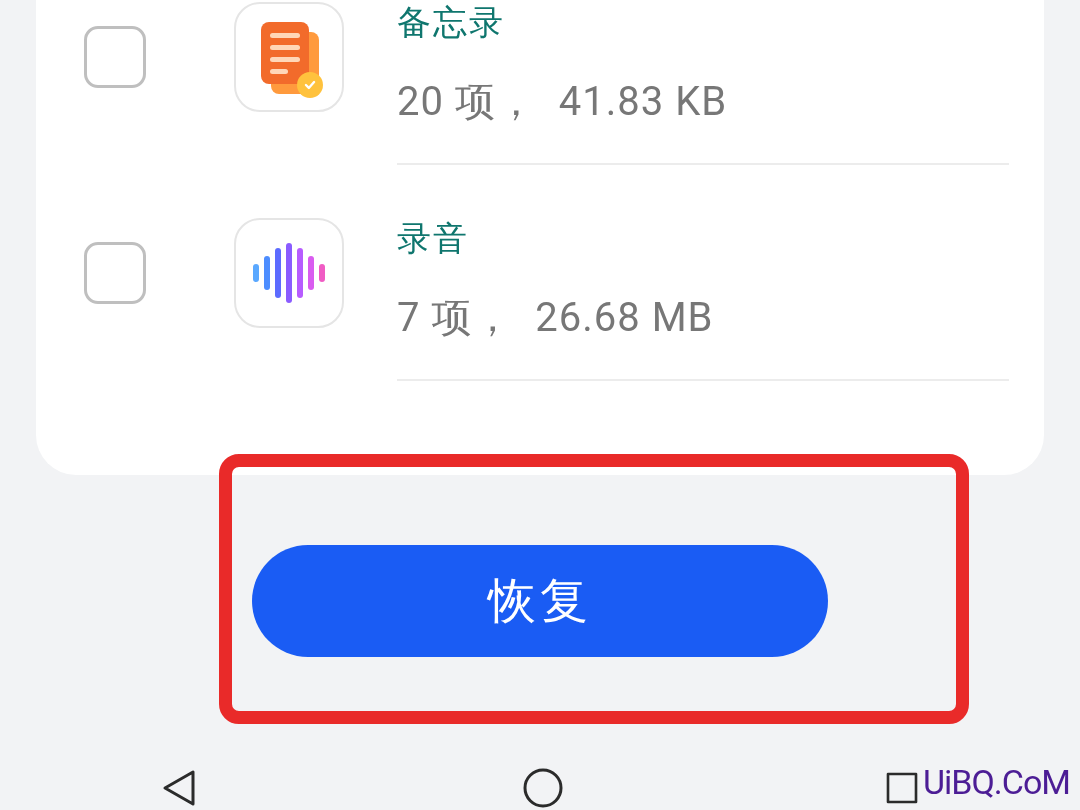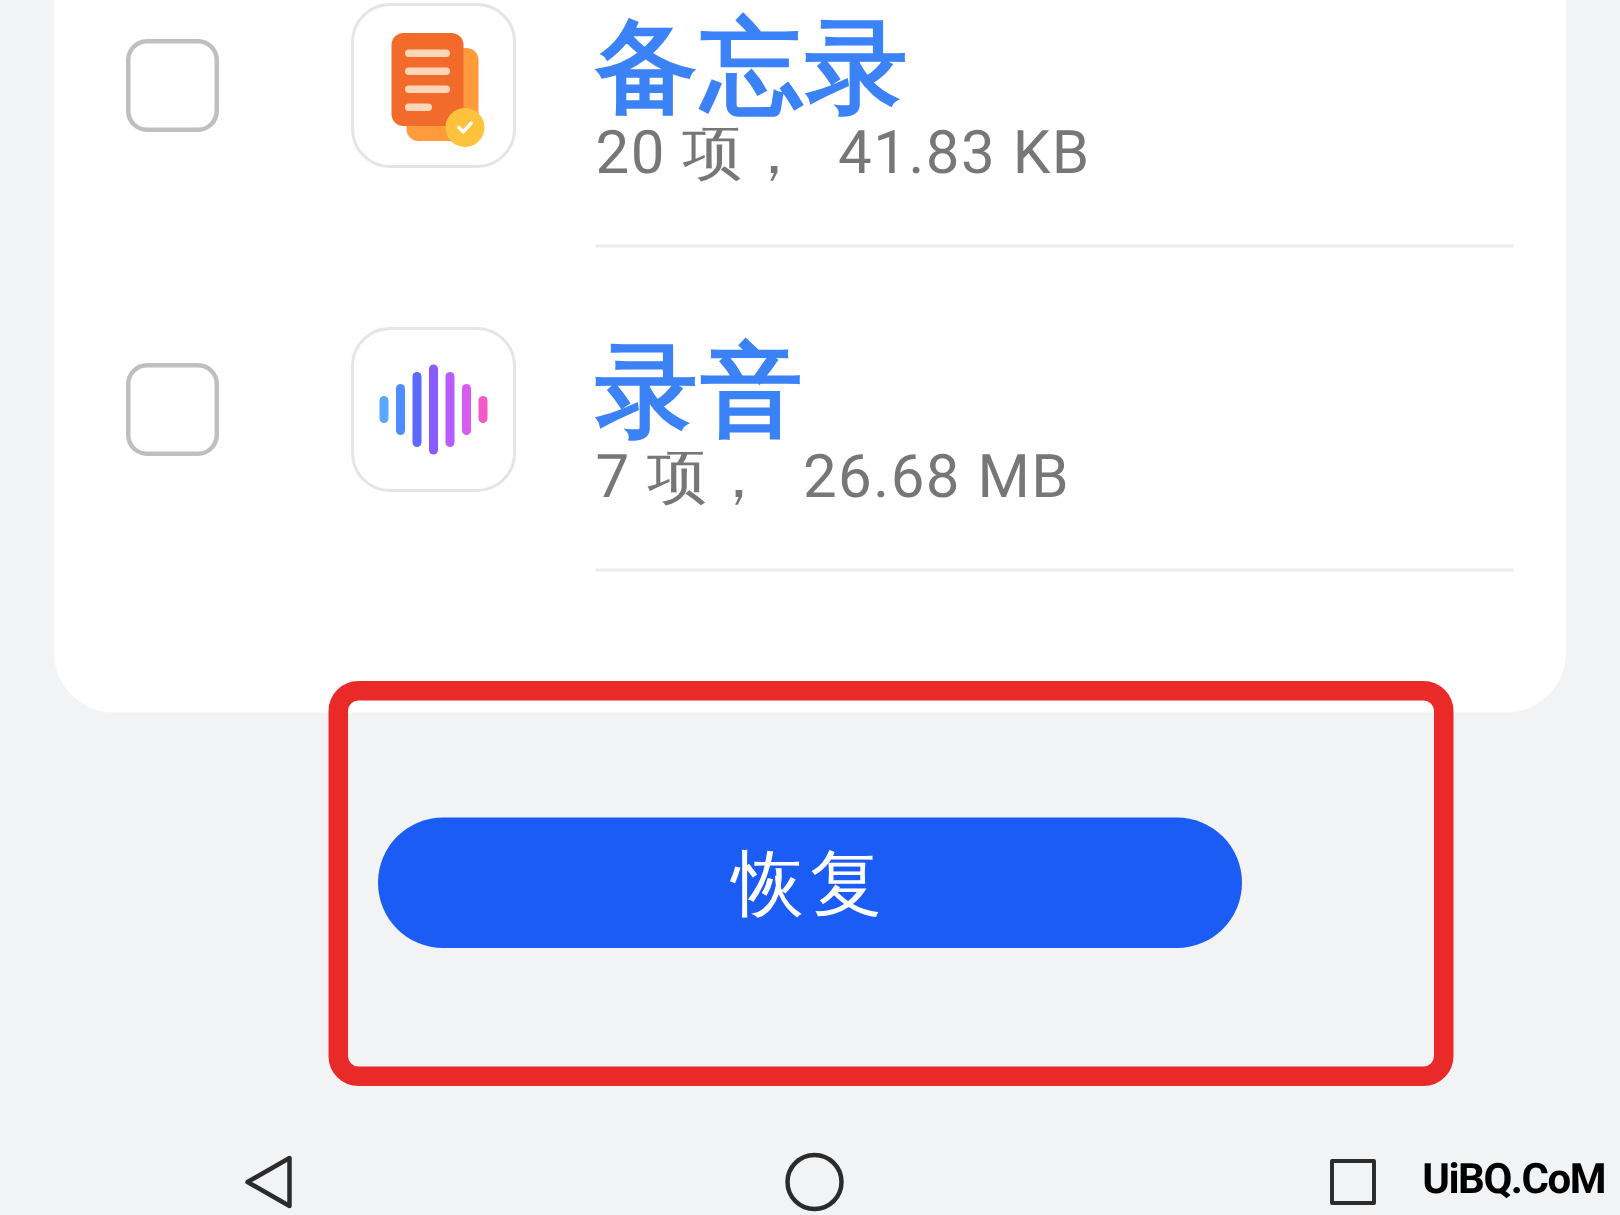--- a/index.html
+++ b/index.html
@@ -2,43 +2,43 @@
 <html><head>
 <meta charset="utf-8">
 <style>
   html,body{margin:0;padding:0;width:1080px;height:810px;background:#f2f3f5;font-family:-apple-system,BlinkMacSystemFont,"Segoe UI",Roboto,"Helvetica Neue",Arial,"PingFang SC","Hiragino Sans GB","Microsoft YaHei",sans-serif;overflow:hidden;}
   .card{position:absolute;left:36px;top:-20px;width:1008px;height:495px;background:#ffffff;border-radius:0 0 40px 40px;}
   .row{position:absolute;left:0;width:100%;}
   .row1{top:0;}
   .row2{top:216px;}
   .checkbox{position:absolute;left:48px;top:46px;width:62px;height:62px;border:3px solid #bfbfbf;border-radius:14px;box-sizing:border-box;background:#fff;}
   .icon-wrap{position:absolute;left:198px;top:22px;width:110px;height:110px;border:2px solid #e5e5e5;border-radius:26px;box-sizing:border-box;background:#fff;display:flex;align-items:center;justify-content:center;}
-  .title{position:absolute;left:361px;top:20px;font-size:68px;font-weight:700;color:#3b82f6;letter-spacing:2px;}
+  .title{position:absolute;left:361px;top:20px;font-size:34px;font-weight:400;color:#0f766e;letter-spacing:2px;}
   .meta{position:absolute;left:361px;top:94px;font-size:40px;color:#777;letter-spacing:1px;}
   .divider{position:absolute;left:361px;width:612px;height:2px;background:#ececec;}
   .div1{top:183px;}
   .div2{top:399px;}
   
   .memo-back{width:48px;height:62px;background:#ff9a3d;border-radius:8px;position:relative;}
   .memo-front{width:48px;height:62px;background:#f26b2b;border-radius:8px;position:absolute;left:-10px;top:-10px;display:flex;flex-direction:column;justify-content:center;gap:7px;padding:8px 9px;box-sizing:border-box;}
   .memo-line{height:5px;background:#ffd7b8;border-radius:3px;}
   .memo-check{position:absolute;right:-4px;bottom:-4px;width:26px;height:26px;background:#ffc23d;border-radius:50%;display:flex;align-items:center;justify-content:center;}
   .memo-check svg{width:14px;height:14px;}
   .memo-cluster{position:relative;left:6px;top:6px;}
   
   .audio{display:flex;align-items:center;gap:5px;height:60px;}
   .bar{width:6px;border-radius:3px;}
   
   .highlight{position:absolute;left:219px;top:454px;width:750px;height:270px;border:13px solid #e92a29;border-radius:20px;box-sizing:border-box;}
-  .restore-btn{position:absolute;left:252px;top:545px;width:576px;height:87px;background:#1a5cf4;border-radius:62px;display:flex;align-items:center;justify-content:center;color:#ffffff;font-size:48px;font-weight:500;letter-spacing:4px;}
+  .restore-btn{position:absolute;left:252px;top:545px;width:576px;height:112px;background:#1a5cf4;border-radius:62px;display:flex;align-items:center;justify-content:center;color:#ffffff;font-size:48px;font-weight:500;letter-spacing:4px;}
   
   .nav{position:absolute;left:0;bottom:-10px;width:1080px;height:60px;display:flex;align-items:center;justify-content:space-around;}
   .nav svg{stroke:#2b2b2b;}
   
-  .wm{position:absolute;right:10px;bottom:8px;font-size:28px;font-weight:700;color:#000000;letter-spacing:-1px;}
+  .wm{position:absolute;right:10px;bottom:8px;font-size:34px;font-weight:400;color:#4c1d95;letter-spacing:-1px;}
 </style>
 </head>
 <body>
 
 <div class="card">
 
   <div class="row row1">
     <div class="checkbox"></div>
     <div class="icon-wrap">
       <div class="memo-cluster">

